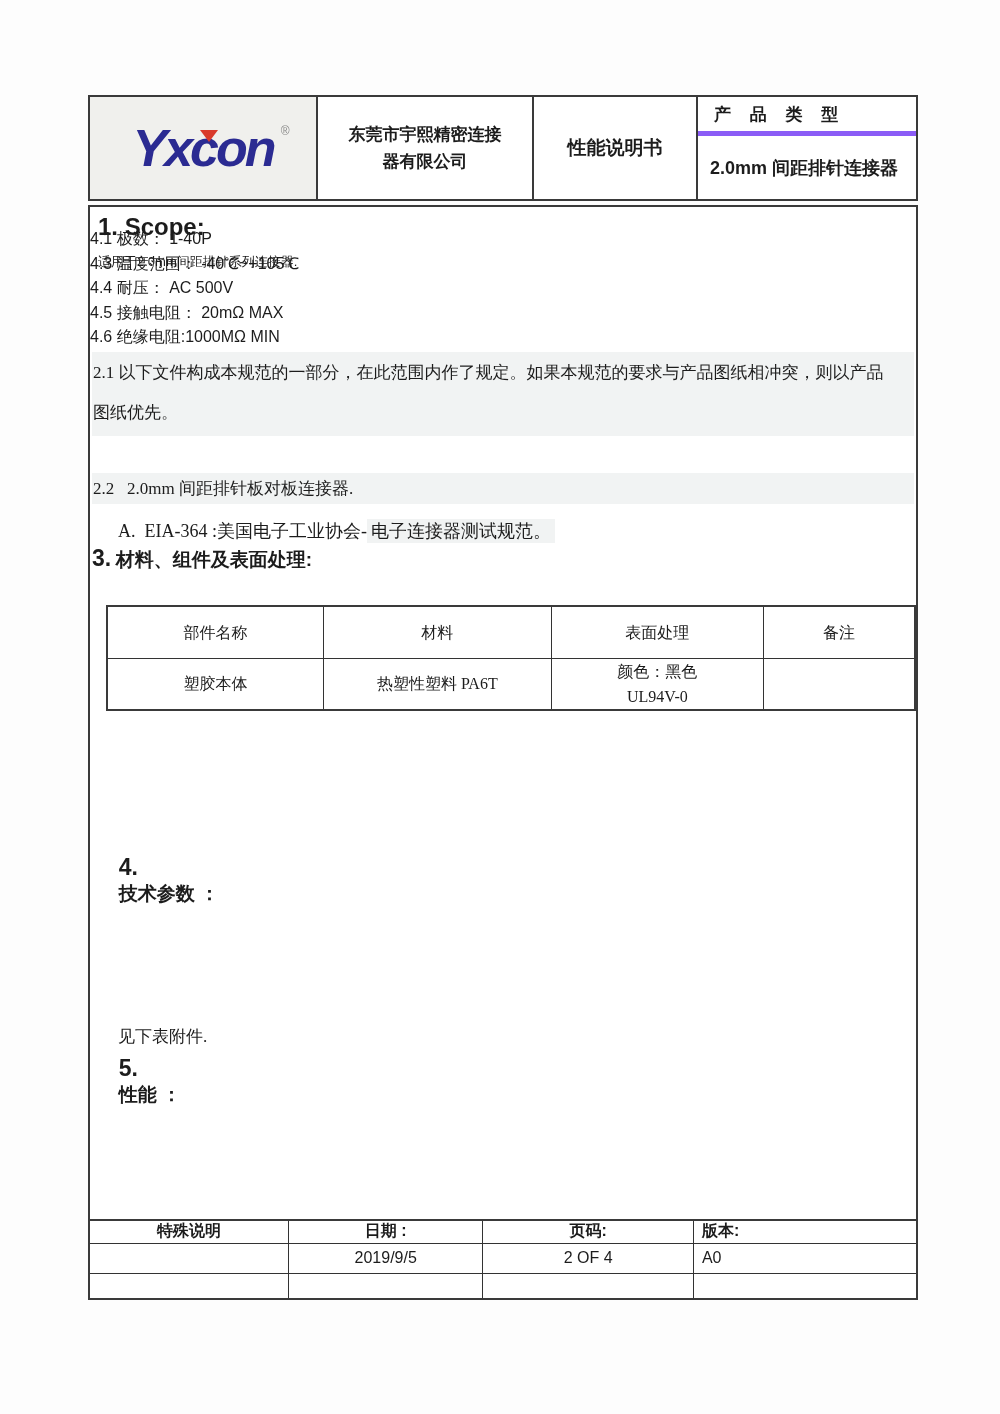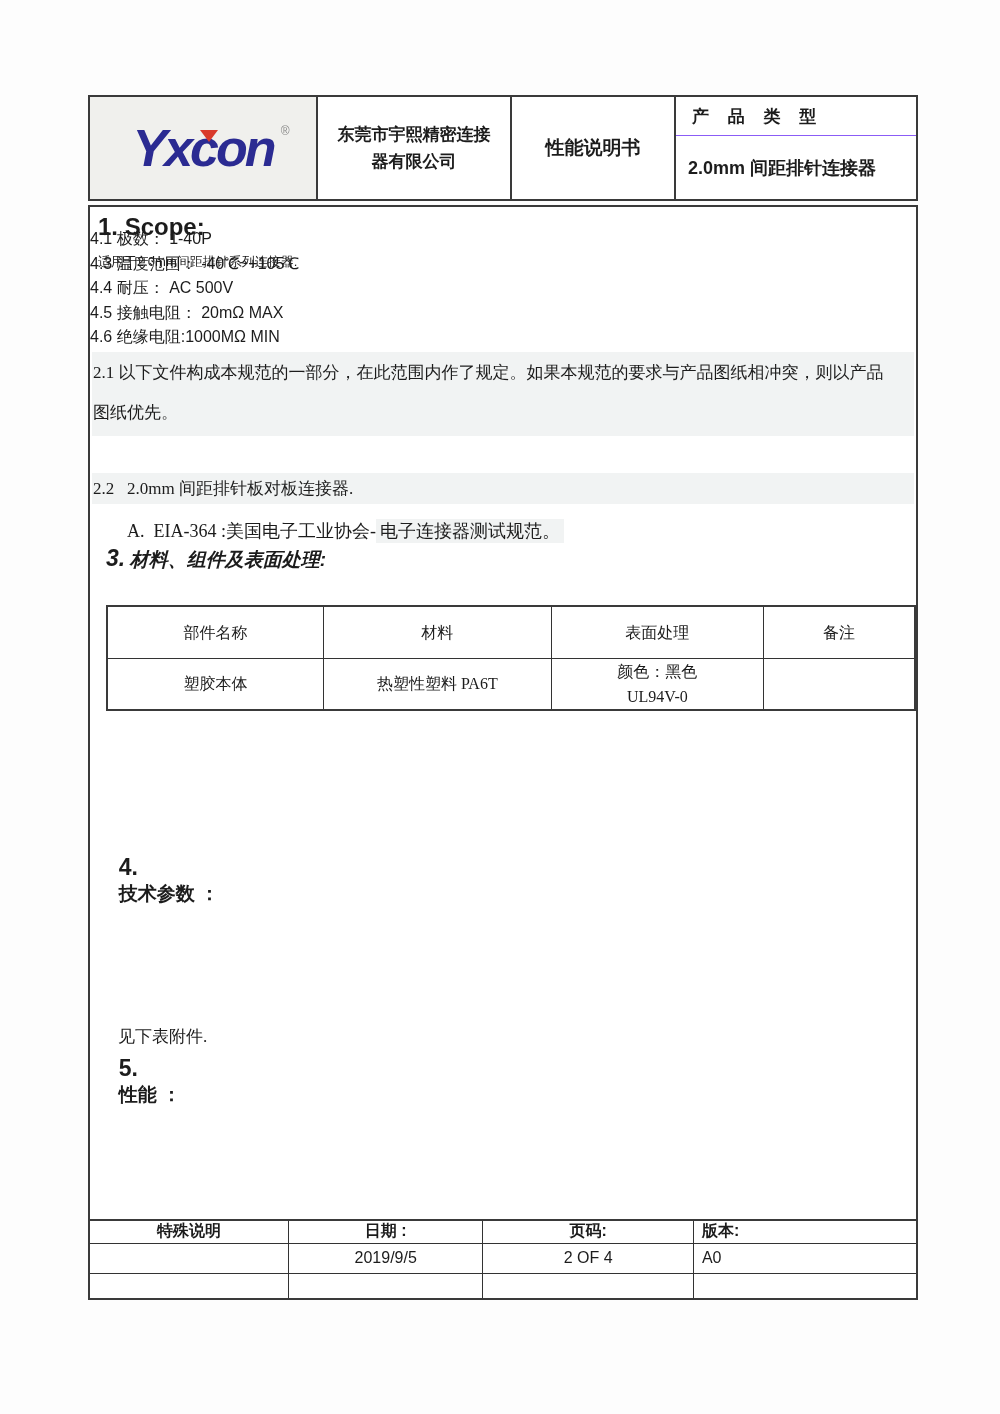--- a/index.html
+++ b/index.html
@@ -20,44 +20,44 @@
   .logo-text {
     font-family:"Liberation Sans", sans-serif; font-style:italic; font-weight:bold;
     font-size:52px; color:#2b2b92; letter-spacing:-3px; line-height:1;
   }
   .logo-triangle {
     position:absolute; left:78px; top:8px; width:0; height:0;
     border-left:9px solid transparent; border-right:9px solid transparent;
     border-top:12px solid #d93a2b;
   }
   .logo-reg { position:absolute; right:-6px; top:2px; font-size:12px; color:#8a8a8a; font-style:normal; }
-  .company-cell { width:194px; text-align:center; font-weight:bold; font-size:17px; line-height:27px; }
+  .company-cell { width:216px; text-align:center; font-weight:bold; font-size:17px; line-height:27px; }
   .doctitle-cell { width:164px; text-align:center; font-weight:bold; font-size:19px; }
   .ptype-cell { padding:0 !important; }
-  .ptype-top { height:39px; border-bottom:1px solid #8b5cf6; font-weight:bold; font-size:17px;
+  .ptype-top { height:39px; border-bottom:5px solid #8b5cf6; font-weight:bold; font-size:17px;
                letter-spacing:7px; display:flex; align-items:center; padding-left:16px; }
   .ptype-bottom { height:63px; font-weight:bold; font-size:18px; display:flex; align-items:center; padding-left:12px; }
 
   
   .main-box { position:absolute; left:88px; top:205px; width:830px; height:1016px;
               border:2px solid #3a3a3a; background:#ffffff; }
   .main-box > div { position:absolute; }
   .s1-title { left:8px; top:6px; font-size:24px; font-weight:bold; }
   .s1-body  { left:8px; top:46px; font-size:13px; font-family:Liberation Sans, sans-serif; }
   .s2-title { left:10px; top:104px; font-size:25px; font-weight:bold;margin-top:44px; }
   .para-21  { left:2px; top:145px; right:2px; height:84px; background:#f1f3f3;
               font-size:17px; line-height:40px; font-family:"Liberation Serif", serif; padding:1px 0 0 1px; }
   .para-22  { left:2px; top:222px; right:2px; height:31px; background:#f1f3f3;
               font-size:17px; line-height:31px; font-family:"Liberation Serif", serif; padding-left:1px; }
-  .ref-a    { left:37px; top:268px; font-size:18px; font-family:"Liberation Serif", serif; }
+  .ref-a    { left:28px; top:268px; font-size:18px; font-family:"Liberation Serif", serif; }
   .ref-a .hl { background:#f1f3f3; padding:2px 4px; }
   .sec-head { font-weight:bold; }
   .sec-head .num { font-size:23px; }
   .sec-head .txt { font-size:19px; }
-  .s3-title { left:16px; top:338px;font-style:italic; }
+  .s3-title { left:2px; top:338px; }
   .s4-title { left:2px; top:585px; }
   .s5-title { left:2px; top:786px; }
   .s5-body  { left:28px; top:818px; font-size:17px; font-family:"Liberation Serif", serif; }
 
   
   .materials-table { position:absolute; left:16px; top:398px; width:810px; }
   .materials-table td {
     border:1px solid #333333; text-align:center; vertical-align:middle;
     font-size:16px; line-height:25px; font-family:"Liberation Serif", serif;
   }

